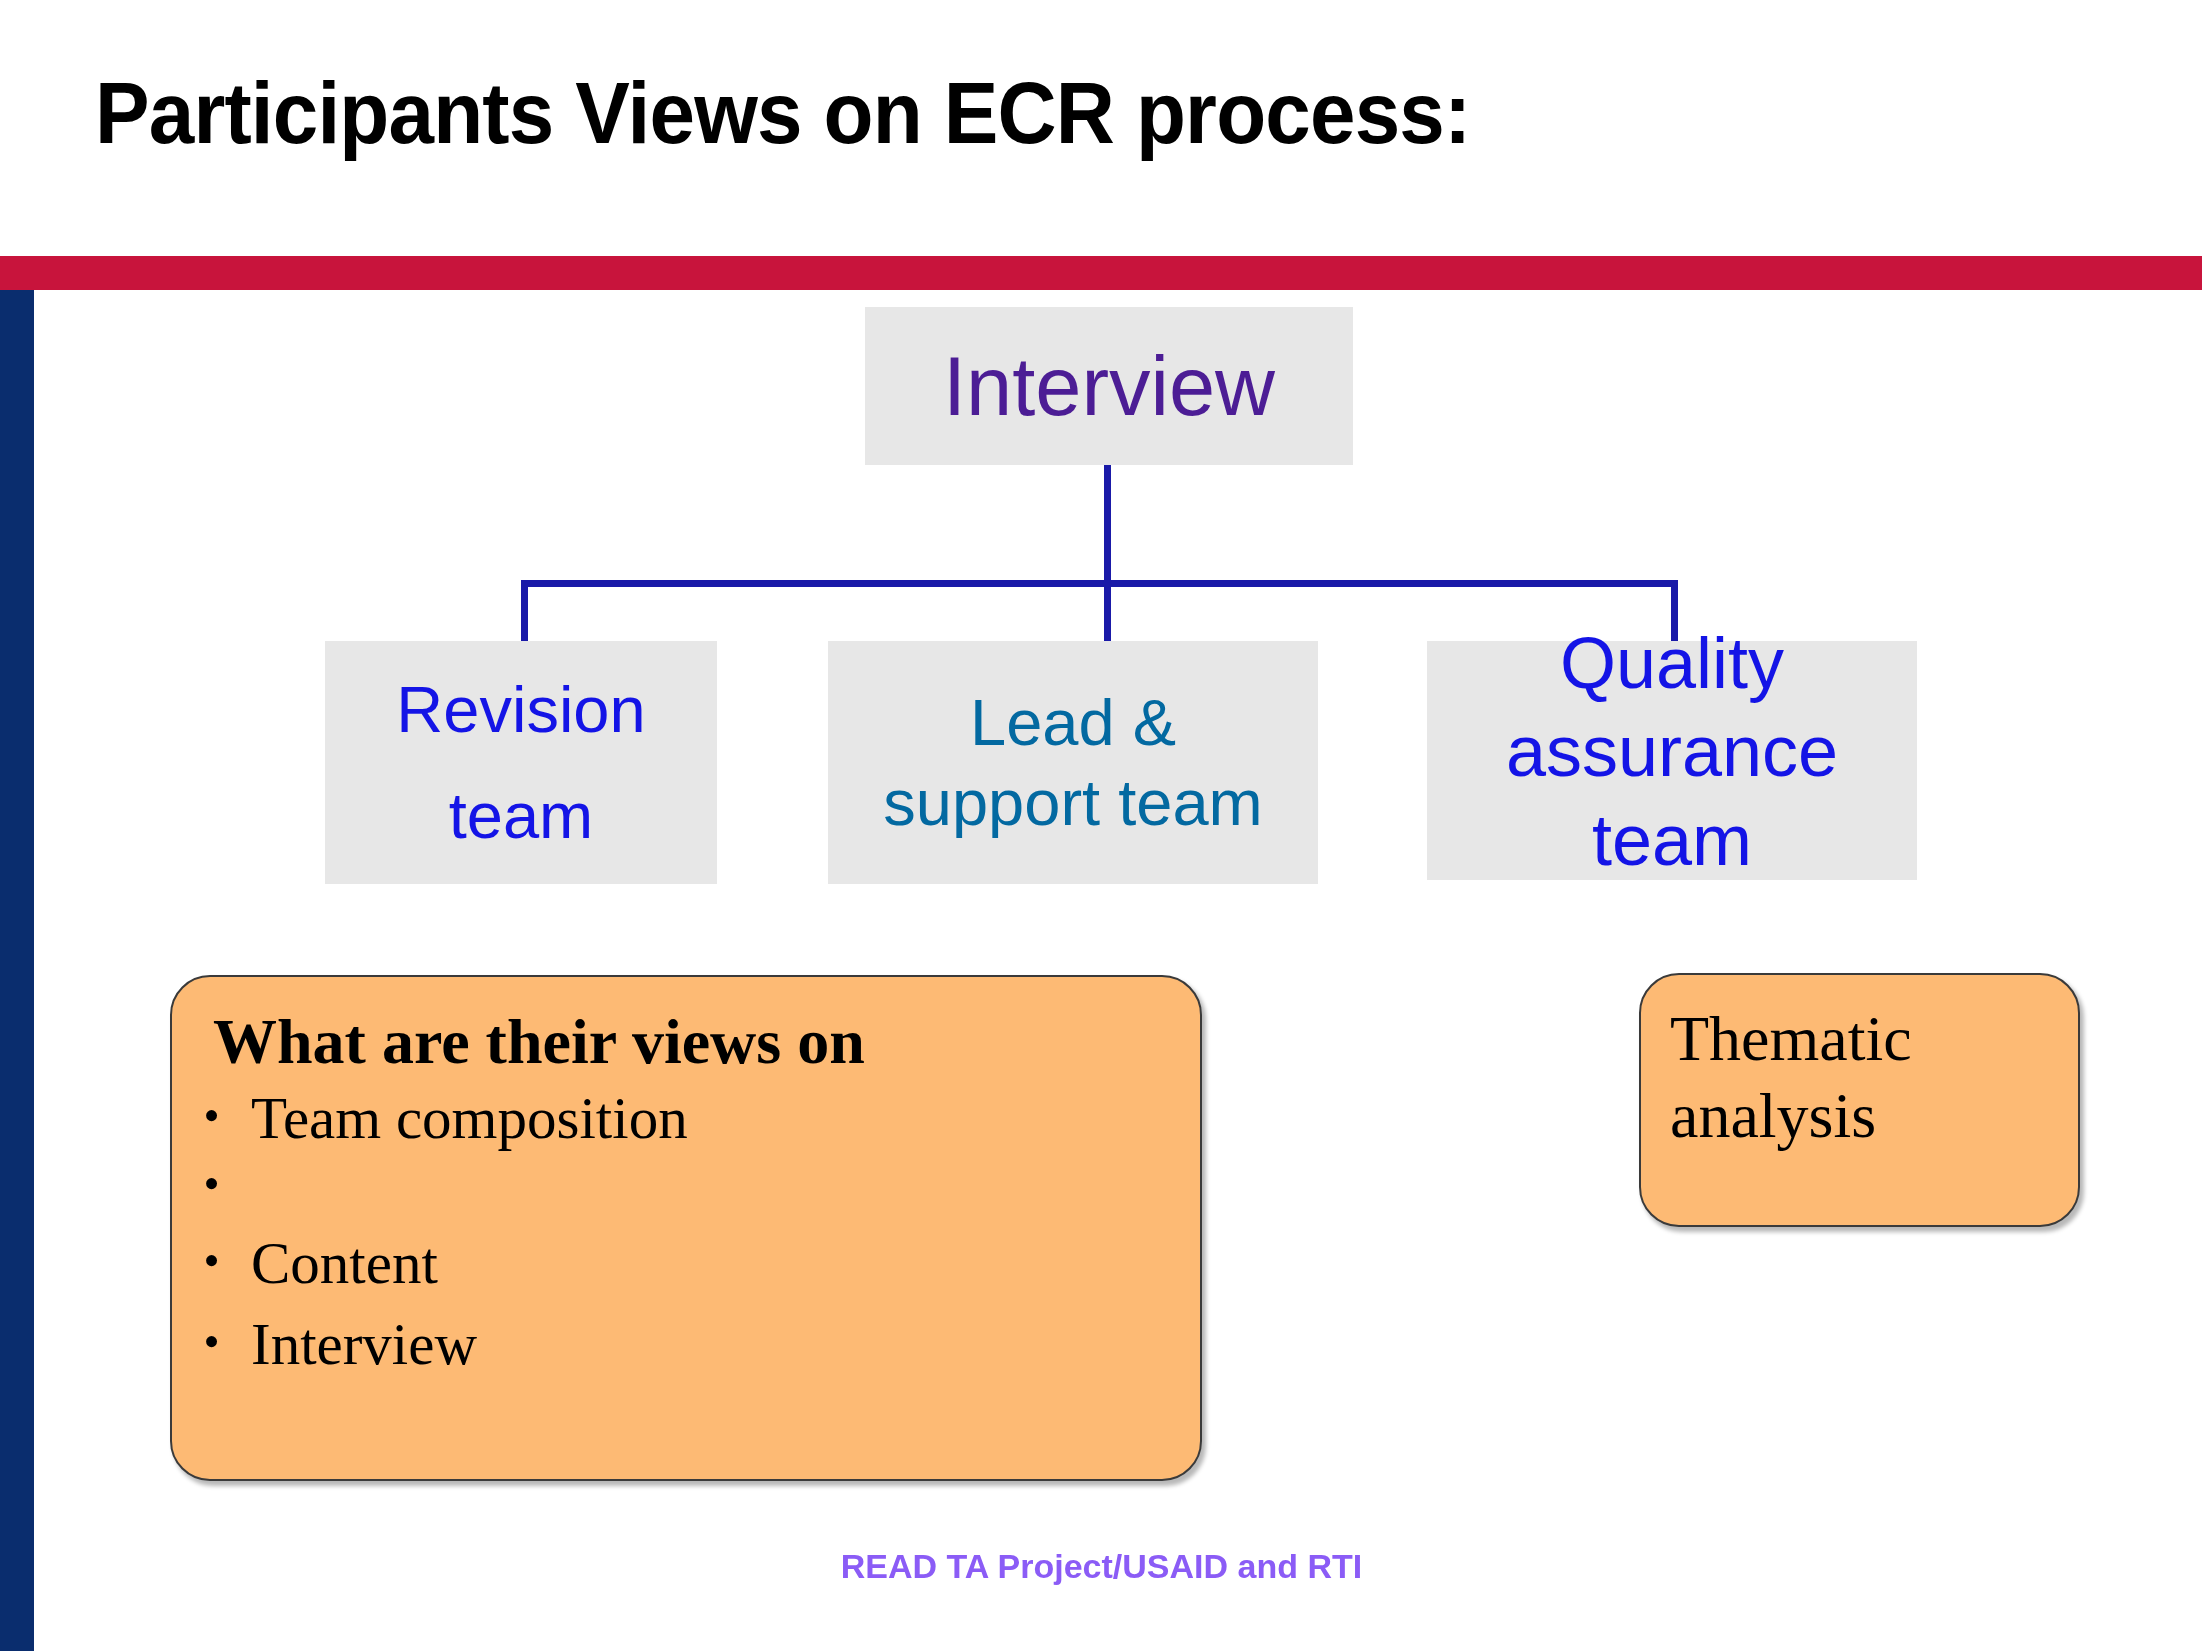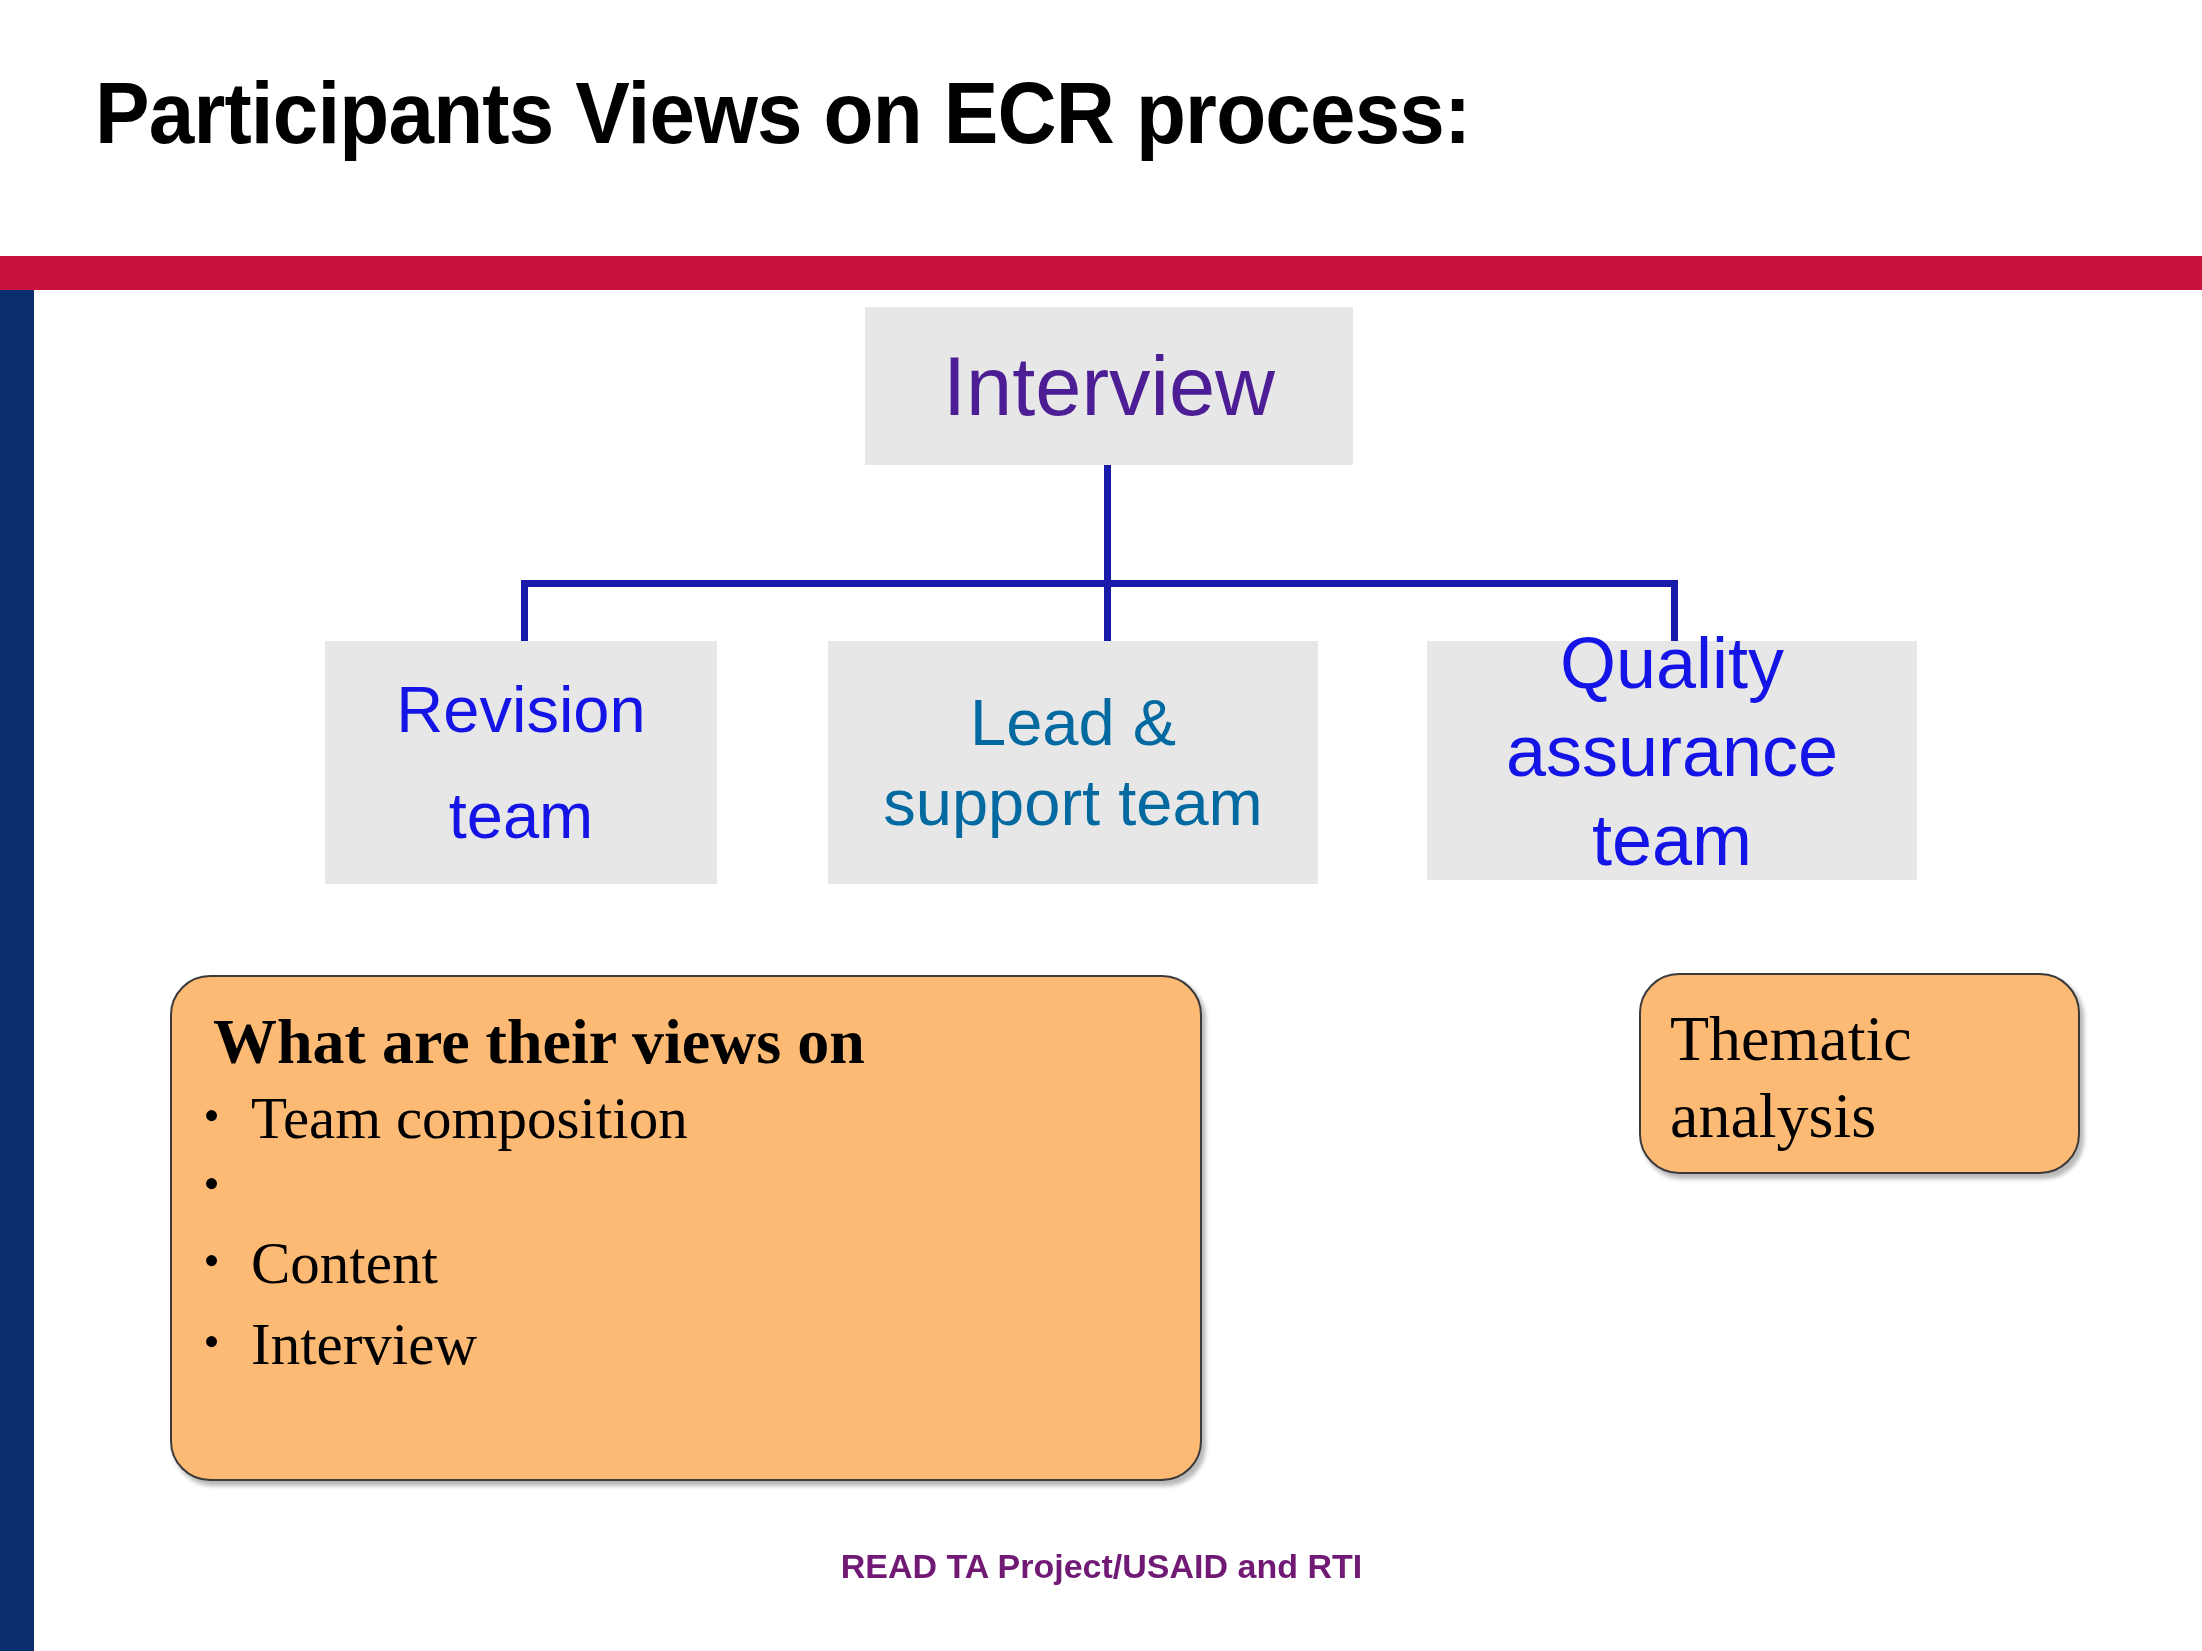--- a/index.html
+++ b/index.html
@@ -205,40 +205,40 @@
     top: -6.9px;
   }
   #views-list li .bullet-text {
     display: inline-block;
   }
 
   #box-thematic {
     left: 1639px;
     top: 973px;
     width: 441px;
-    height: 201px;
+    height: 254px;
     padding: 26px 0 4px 29px;
   }
   #thematic-label {
     font-size: 64px;
     line-height: 1.2;
   }
 
   
   #footer-credit {
     position: absolute;
     left: 0;
     top: 1547px;
     width: 2203px;
     text-align: center;
     font-family: "Liberation Sans Narrow", "Liberation Sans", sans-serif;
     font-weight: bold;
     font-size: 34px;
     letter-spacing: 0px;
-    color: #701a75;
+    color: #8b5cf6;
   }
 </style>
 </head>
 <body>
 
 <div id="slide">
 
   <div id="slide-title">Participants Views on ECR process:</div>
 
   <div id="accent-bar-red"></div>

